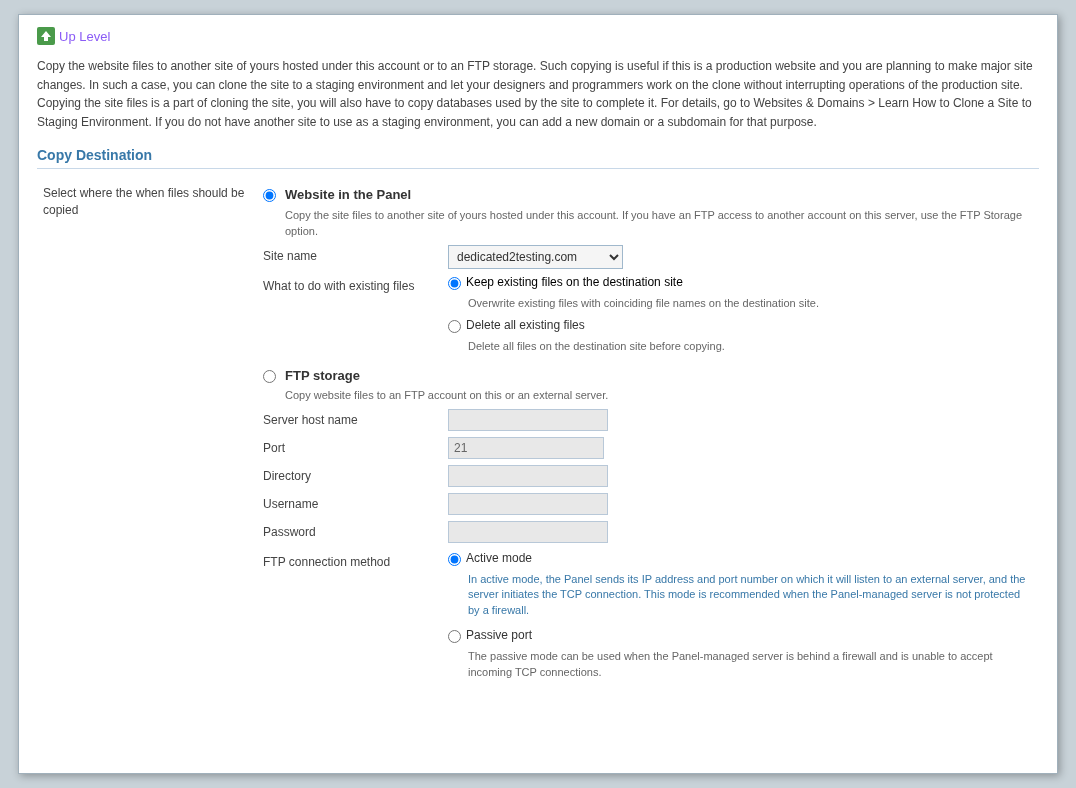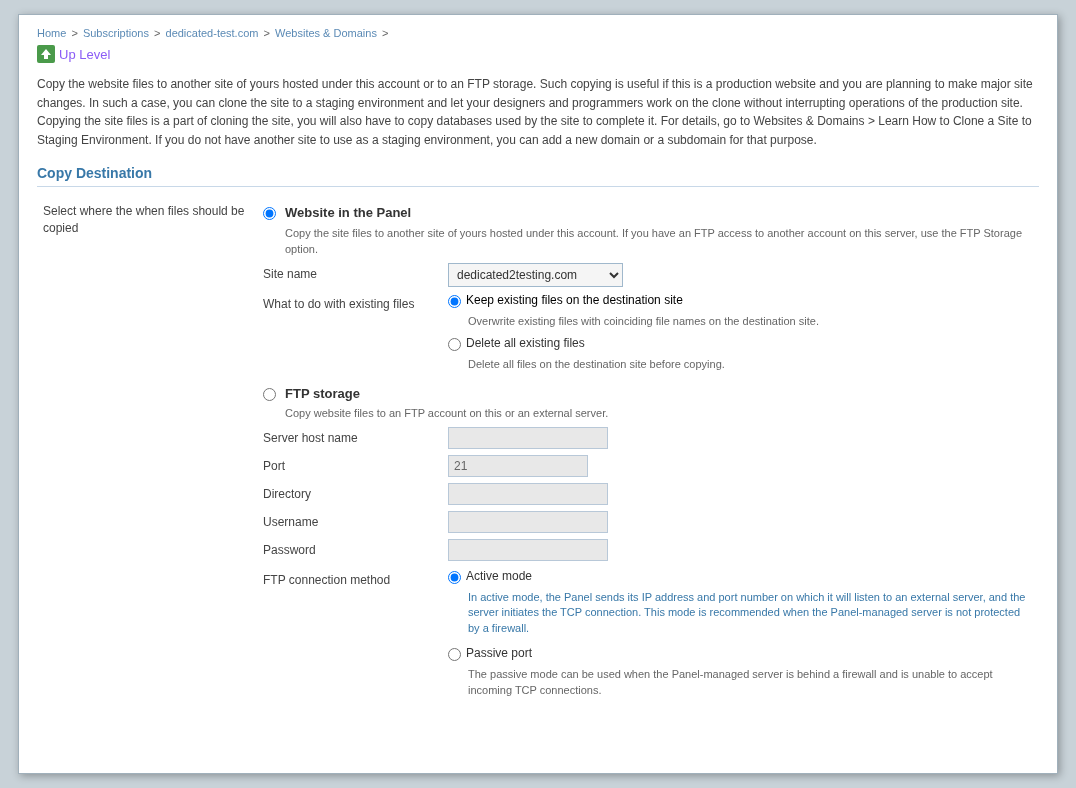--- a/index.html
+++ b/index.html
@@ -190,30 +190,20 @@
       color: #444;
       padding-top: 4px;
       flex-shrink: 0;
     }
   </style>
 </head>
 <body>
 
 <div class="window">
 
-  <div class="breadcrumb">
-    <a href="#">Home</a>
-    <span>&gt;</span>
-    <a href="#">Subscriptions</a>
-    <span>&gt;</span>
-    <a href="#">dedicated-test.com</a>
-    <span>&gt;</span>
-    <a href="#">Websites &amp; Domains</a>
-    <span>&gt;</span>
-  </div>
 
   <div class="page-header">
     <a href="#" class="up-level-btn">
       <svg class="up-level-icon" viewBox="0 0 18 18" fill="none">
         <rect width="18" height="18" rx="2" fill="#4a9a4a"></rect>
         <polygon points="9,4 14,10 11,10 11,14 7,14 7,10 4,10" fill="white"></polygon>
       </svg>
       <span>Up Level</span>
     </a>
   </div>
@@ -270,21 +260,21 @@
           <div class="sub-inline-table">
             <div class="slabel">Server host name</div>
             <div>
               <input type="text" disabled="" value="" style="">
             </div>
           </div>
 
           <div class="sub-inline-table">
             <div class="slabel">Port</div>
             <div>
-              <input type="text" disabled="" value="21" style="width: 140px;">
+              <input type="text" disabled="" value="21" style="width: 156px;">
             </div>
           </div>
 
           <div class="sub-inline-table">
             <div class="slabel">Directory</div>
             <div>
               <input type="text" disabled="" style="">
             </div>
           </div>
 

